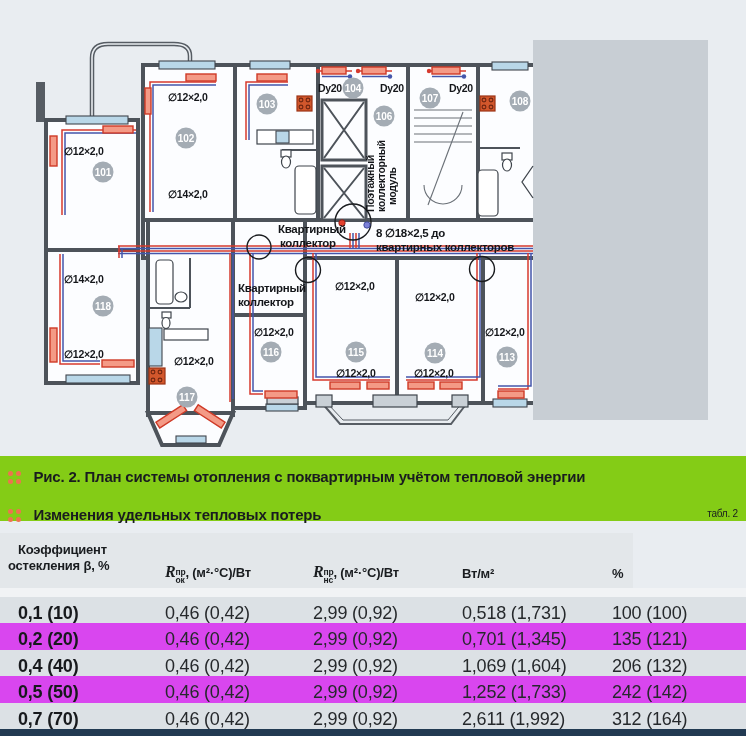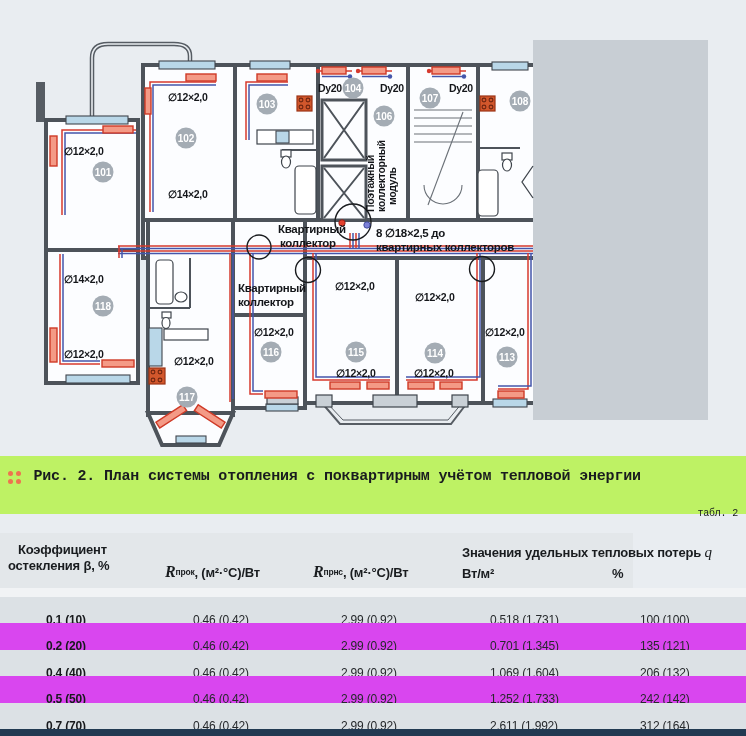--- a/index.html
+++ b/index.html
@@ -3,40 +3,40 @@
 <meta charset="utf-8">
 <style>
   html,body{margin:0;padding:0;background:#e9edf1;}
   .page{position:relative;width:746px;height:736px;background:#e9edf1;
         font-family:"Liberation Sans",sans-serif;overflow:hidden;color:#191c1f;}
   svg text{font-family:"Liberation Sans",sans-serif;}
   .lbl{font-weight:bold;font-size:10.5px;letter-spacing:-0.3px;fill:#14161a;}
   .ann{font-weight:bold;font-size:11.5px;letter-spacing:-0.3px;fill:#14161a;}
   .btxt{font-weight:bold;font-size:10px;fill:#ffffff;text-anchor:middle;}
   
-  .caption-band{position:absolute;top:456px;left:0;width:746px;height:58px;background:#bef264;font-family:Liberation Mono, monospace;}
+  .caption-band{position:absolute;top:456px;left:0;width:746px;height:65px;background:#84cc16;}
   .cap-row{position:absolute;left:8px;display:flex;align-items:flex-start;}
   .cap-row.fig{top:12px;} .cap-row.tbl{top:50px;}
   .dots{display:grid;grid-template-columns:5px 5px;grid-auto-rows:5px;gap:2.5px;margin-top:3px;}
   .dots i{background:#ee7350;border-radius:50%;display:block;}
   .cap-text{margin-left:13px;font-size:15px;font-weight:bold;letter-spacing:-0.2px;white-space:nowrap;}
   .cap-text .ttl{font-weight:bold;}
   .tag{position:absolute;right:8px;top:52px;font-size:10px;letter-spacing:-0.2px;}
   
   .thead{position:absolute;top:533px;left:0;width:633px;height:55px;background:#e3e7ea;}
   .h{position:absolute;font-size:13px;font-weight:bold;letter-spacing:-0.2px;white-space:nowrap;}
   .rv{font-family:"Liberation Serif",serif;font-style:italic;font-weight:bold;font-size:16px;}
   .qsym{font-family:"Liberation Serif",serif;font-style:italic;font-weight:normal;font-size:15px;}
-  .stack{display:inline-flex;flex-direction:row;align-items:flex-start;
+  .stack{display:inline-flex;flex-direction:column;align-items:flex-start;
          font-size:8.5px;line-height:8px;vertical-align:2px;font-weight:bold;}
   .tgap{position:absolute;top:588px;left:0;width:746px;height:9px;background:#f1f3f5;}
   .trows{position:absolute;top:597px;left:0;width:746px;}
   .trow{position:relative;height:26.4px;}
   .trow.a{background:#dce1e5;} .trow.b{background:#d946ef;}
-  .trow span{position:absolute;top:16px;font-size:12px;letter-spacing:-0.2px;color:#26292c;white-space:nowrap;margin-left:28px;}
+  .trow span{position:absolute;top:6px;font-size:18px;letter-spacing:-0.2px;color:#26292c;white-space:nowrap;}
   .trow .c1{left:18px;font-weight:bold;color:#17191c;}
   .c2{left:165px;} .c3{left:313px;} .c4{left:462px;} .c5{left:612px;}
   .footbar{position:absolute;top:729px;left:0;width:746px;height:7px;background:#223a52;}
   
   .wall{fill:#fcfdff;stroke:#4d535a;stroke-width:4;}
   .wall-thin{stroke-width:3;}
   .inw{stroke:#4d535a;stroke-width:2;fill:none;}
   .win{fill:#b9d7e8;stroke:#40464d;stroke-width:1.1;}
   .rad{fill:#f49a86;stroke:#cf3a27;stroke-width:1.4;}
   .pipe-r{stroke:#d63a2e;stroke-width:1.5;fill:none;}
@@ -343,30 +343,36 @@
           <i></i>
           <i></i>
           <i></i>
           <i></i>
         </span>
       <span class="cap-text">
         <span>Рис. 2.</span>
         <span class="ttl">План системы отопления с поквартирным учётом тепловой энергии</span>
       </span>
     </div>
+    <div class="cap-row tbl">
+      <span class="dots">
+          <i></i>
+          <i></i>
+          <i></i>
+          <i></i>
+        </span>
+      <span class="cap-text"><span>Изменения удельных тепловых потерь</span></span>
+    </div>
     <span class="tag">табл. 2</span>
   </div>
 
   
   <div class="thead">
     <span class="h" style="left:18px;top:9px">Коэффициент</span>
     <span class="h" style="left:8px;top:25px">остекления β, %</span>
-    <span class="h" style="left:462px;top:11px">
-      <span>Значения удельных тепловых потерь</span> <span class="qsym">q</span>
-    </span>
     <span class="h" style="left:165px;top:30px">
       <span class="rv">R</span><span class="stack">
           <span>пр</span>
           <span>ок</span>
         </span><span>, (м²·°С)/Вт</span>
     </span>
     <span class="h" style="left:313px;top:30px">
       <span class="rv">R</span><span class="stack">
           <span>пр</span>
           <span>нс</span>

